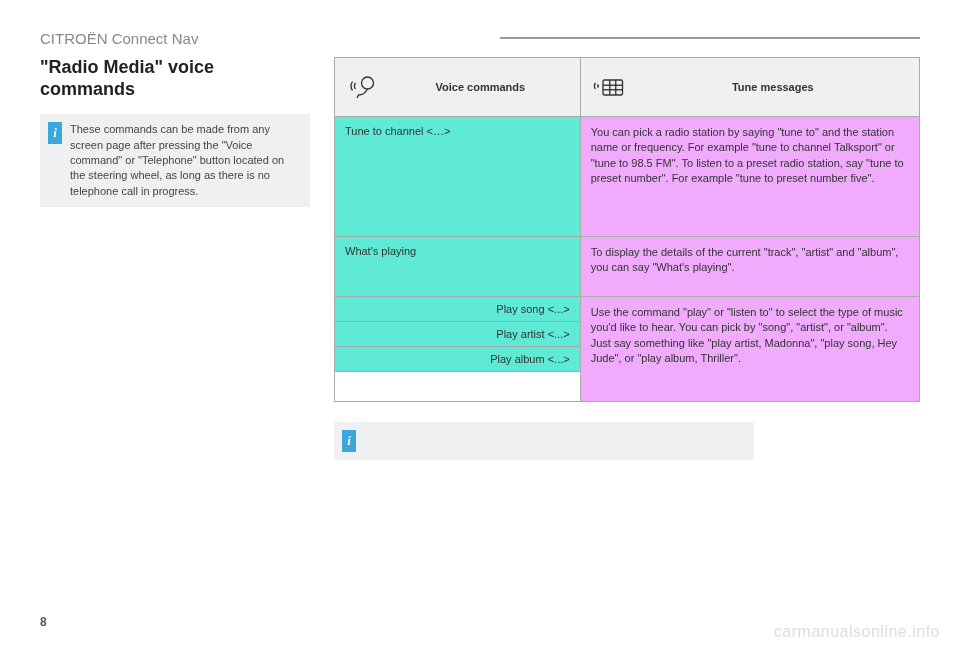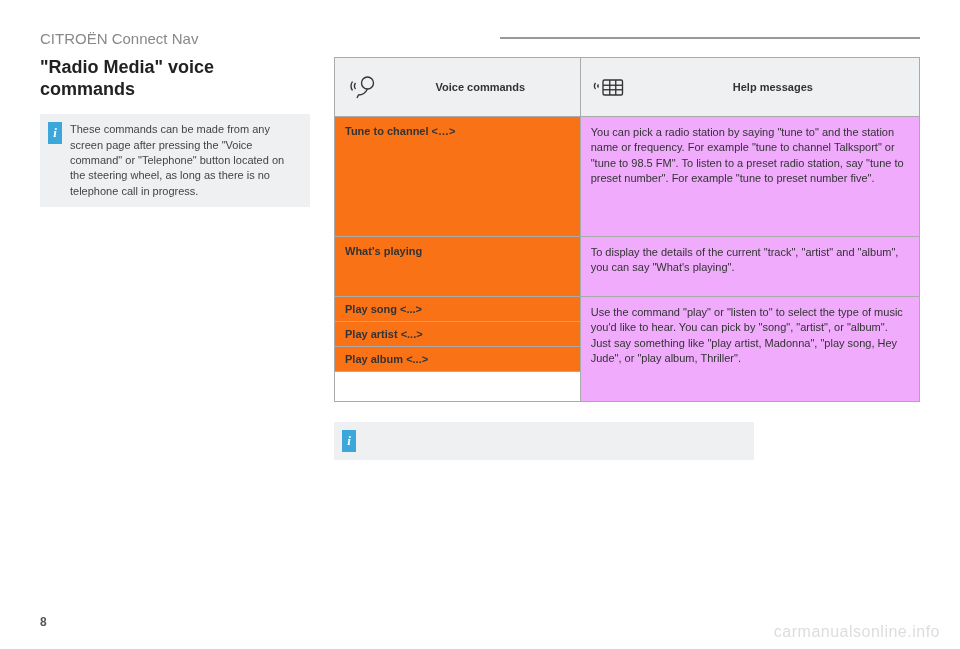--- a/index.html
+++ b/index.html
@@ -96,22 +96,22 @@
       display: flex;
       align-items: center;
       justify-content: center;
       gap: 10px;
       min-height: 42px;
     }
     .vc-table .th-inner span.lbl {
       flex: 1;
       text-align: center;
     }
-    .cmd-cell { background: #f97316; font-weight: bold; }
-    .sub-cmd td.cmd-cell { padding-top:6px; padding-bottom:6px; }
+    .cmd-cell { background: #5eead4; font-weight: normal; }
+    .sub-cmd td.cmd-cell { padding-top:6px; padding-bottom:6px;text-align:right; }
     .help-cell { background: #f0abfc; font-weight: normal; line-height: 1.4; }
     .row-spacer td { height: 30px; background: #fff; }
     .icon-voice svg, .icon-keypad svg { width: 36px; height: 30px; }
     .bottom-note { margin-top: 20px; width: 420px; }
     .page-num {
       position: absolute;
       bottom: 20px;
       left: 40px;
       font-size: 12px;
       font-weight: bold;
@@ -175,21 +175,21 @@
                       <rect x="16" y="10" width="26" height="20" rx="2"></rect>
                       <line x1="16" y1="17" x2="42" y2="17"></line>
                       <line x1="16" y1="23" x2="42" y2="23"></line>
                       <line x1="25" y1="10" x2="25" y2="30"></line>
                       <line x1="33" y1="10" x2="33" y2="30"></line>
                       <path d="M6 14 Q3 18 6 22"></path>
                       <path d="M10 16 Q8 18 10 20"></path>
                     </g>
                   </svg>
                 </span>
-                <span class="lbl">Help messages</span>
+                <span class="lbl">Tune messages</span>
               </div>
             </th>
           </tr>
         </thead>
         <tbody>
           <tr>
             <td class="cmd-cell" style="height:120px;">Tune to channel &lt;…&gt;</td>
             <td class="help-cell">You can pick a radio station by saying "tune to" and the station name or frequency. For example "tune to channel Talksport" or "tune to 98.5 FM". To listen to a preset radio station, say "tune to preset number". For example "tune to preset number five".</td>
           </tr>
           <tr>

